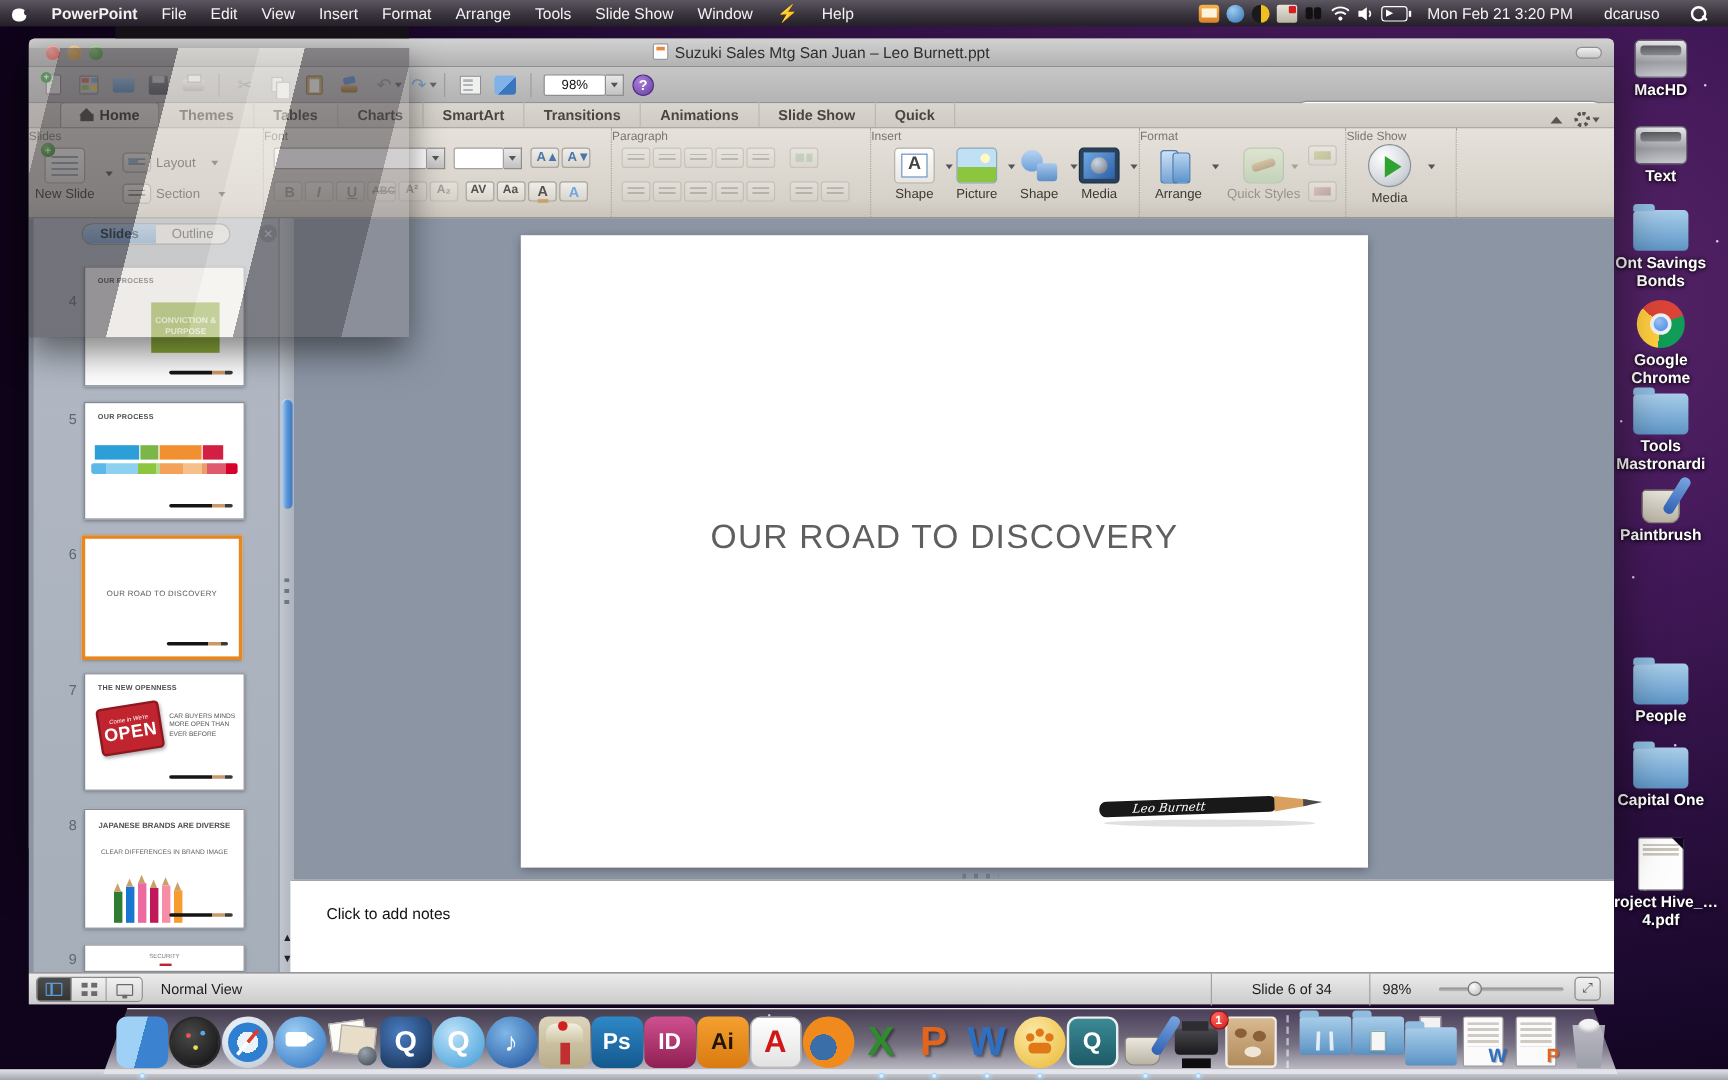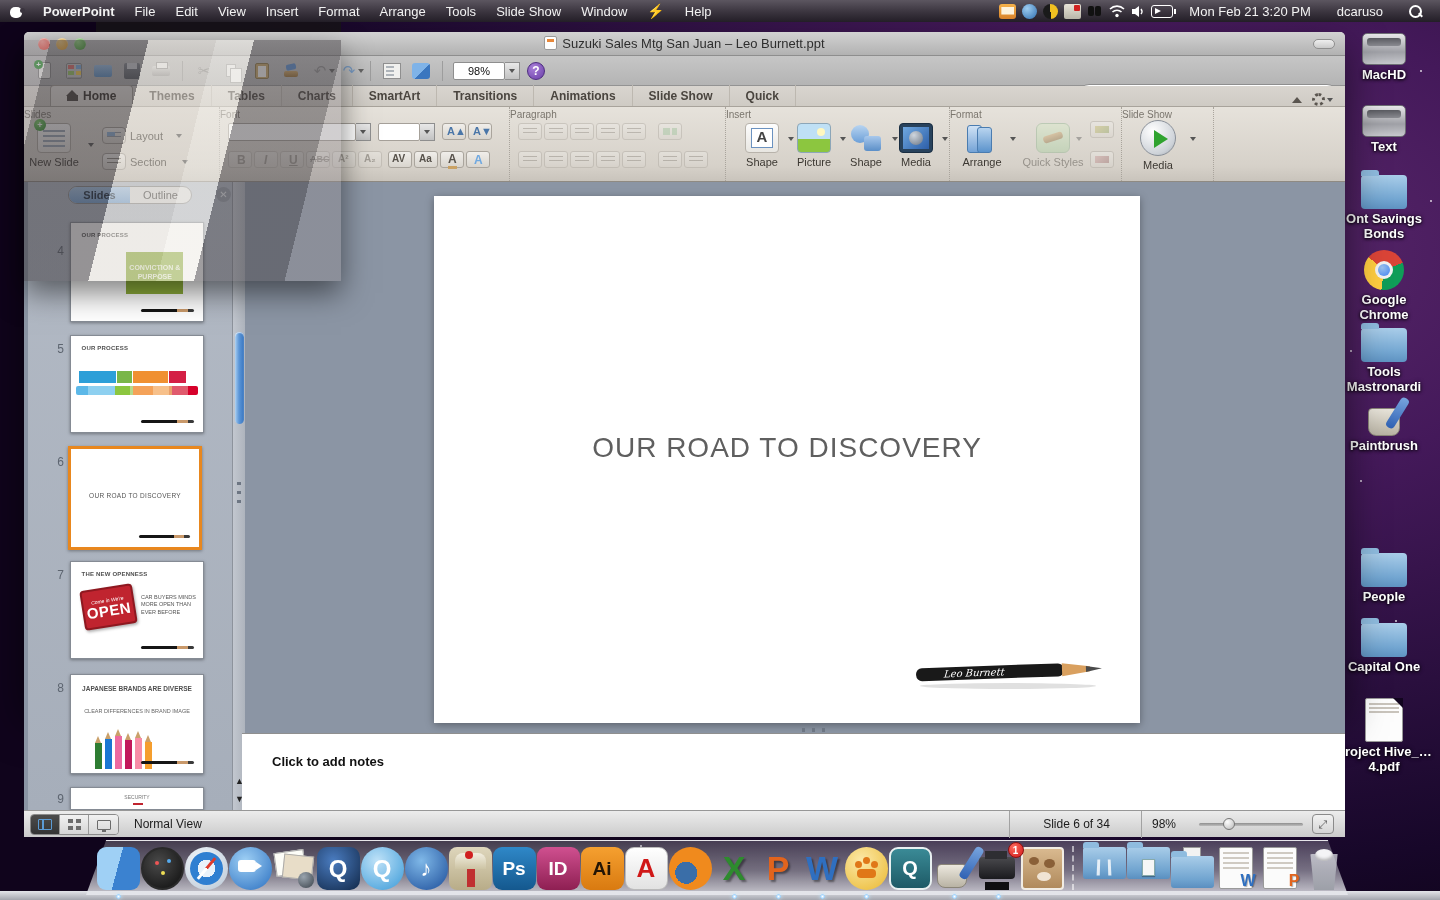--- a/index.html
+++ b/index.html
@@ -119,21 +119,21 @@
   .aquathumb { position:absolute; left:1.5px; width:9px; border-radius:5px; background:linear-gradient(to right,#a8cdf0,#5b96d8 45%,#3a76bf); box-shadow:inset 0 1px 1px rgba(255,255,255,.7); }
   .scroll-arrows { position:absolute; font-size:9px; color:#222; line-height:10px; text-align:center; width:13px; }
 
   
   #canvas { position:absolute; left:218px; top:0; width:1090px; height:551px; }
   #slide { position:absolute; left:192px; top:14px; width:706px; height:527px; background:#fff; box-shadow:0 2px 8px rgba(0,0,0,.35); }
   #slide-title { position:absolute; left:0; right:0; top:236px; text-align:center; font-size:28px; color:#5f5f5f; letter-spacing:1px; }
   #handle-dots-v { position:absolute; left:-5px; top:300px; width:4px; height:26px; background:repeating-linear-gradient(#6d7683 0 3px, transparent 3px 9px); }
 
   
-  #notes { position:absolute; left:218px; top:551px; width:1103px; height:77px; background:#fff; border-top:1px solid #8f8f8f;font-weight:bold; }
+  #notes { position:absolute; left:218px; top:551px; width:1103px; height:77px; background:#fff; border-top:1px solid #8f8f8f; }
   #notes-dots { position:absolute; left:560px; top:-6px; width:30px; height:4px; background:repeating-linear-gradient(90deg,#6d7683 0 3px, transparent 3px 10px); }
   #notes-text { position:absolute; left:30px; top:20px; font-size:13px; color:#111; }
 
   
   #statusbar { position:absolute; left:0; top:778px; width:100%; height:27px; background:linear-gradient(#ececec,#cbcbcb); border-top:1px solid #979797; }
   #viewbtns { position:absolute; left:6px; top:3px; height:21px; display:flex; border:1px solid #8a8a8a; border-radius:4px; overflow:hidden; }
   .vbtn { width:29px; height:100%; background:linear-gradient(#f2f2f2,#d5d5d5); border-right:1px solid #9a9a9a; display:flex; align-items:center; justify-content:center; }
   .vbtn.sel { background:linear-gradient(#4c4c4c,#343434); }
   .vb-normal { width:14px; height:11px; border:1.5px solid #5b9bd5; border-radius:1px; position:relative; }
   .vb-normal::before { content:""; position:absolute; left:3px; top:0; bottom:0; width:1.5px; background:#5b9bd5; }

